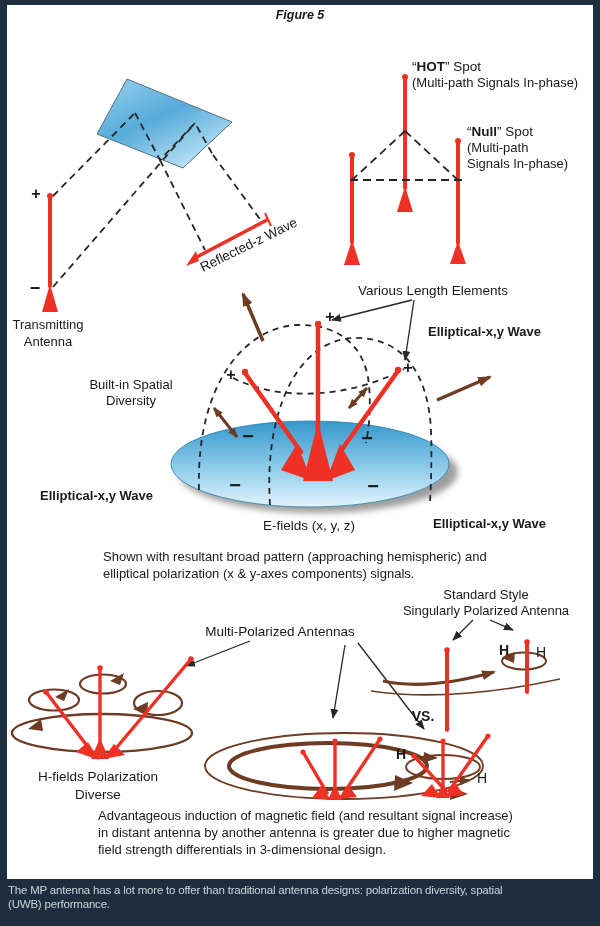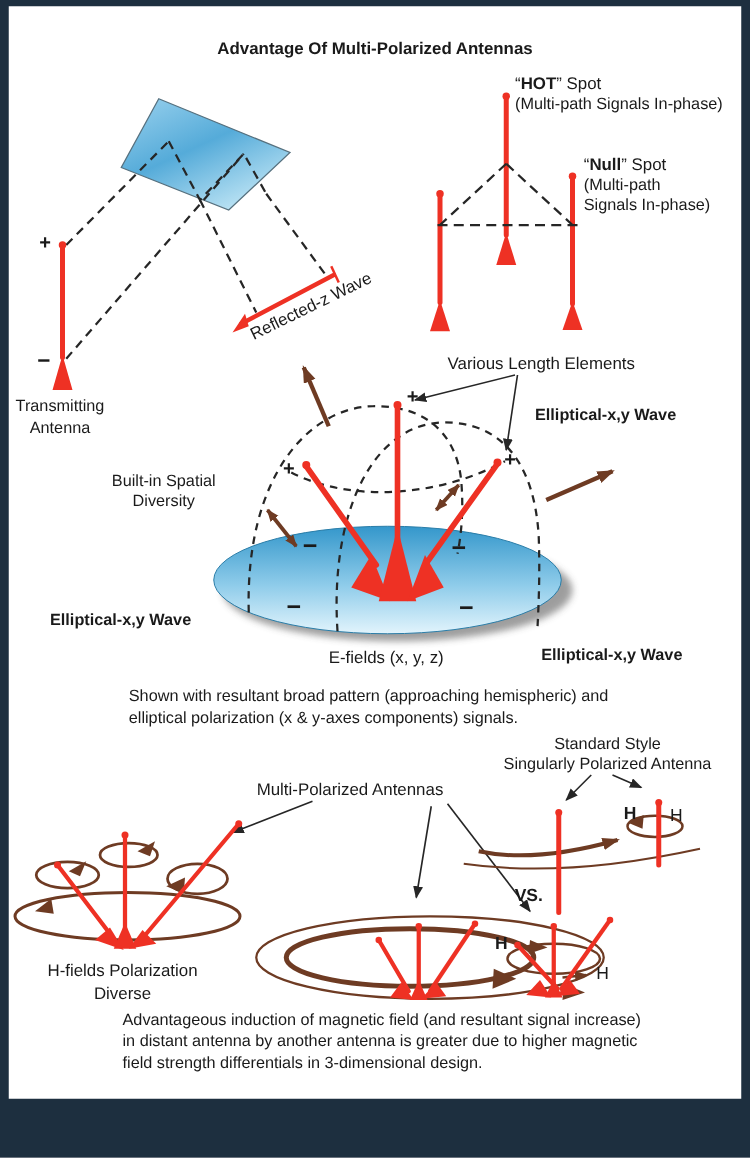--- a/index.html
+++ b/index.html
@@ -13,21 +13,21 @@
   svg.diagram{position:absolute;left:0;top:0;width:600px;height:926px;}
   svg text{font-family:"Liberation Sans",sans-serif;fill:#1a1a1a;}
   .footer{position:absolute;left:8px;top:883px;width:585px;color:#ccd3d8;
           font-size:11.5px;line-height:14px;letter-spacing:-0.2px;}
 </style>
 </head>
 <body>
 
 <div class="stage">
   <div class="content"></div>
-  <div class="fig-title">Advantage Of Multi-Polarized Antennas</div>
+  <div class="fig-label">Figure 5</div>
 
   <svg class="diagram" viewBox="0 0 600 926">
     <defs>
       <linearGradient id="panelGrad" x1="0" y1="0" x2="0.7" y2="1">
         <stop offset="0" stop-color="#9bd2ee"></stop>
           <stop offset="0.5" stop-color="#55abd9"></stop>
           <stop offset="1" stop-color="#bfe5f5"></stop>
       </linearGradient>
       <linearGradient id="ellipseGrad" x1="0" y1="0" x2="0" y2="1">
         <stop offset="0" stop-color="#3497cb"></stop>
@@ -216,14 +216,16 @@
 
       <text x="482" y="783" text-anchor="middle" font-size="14">H</text>
 
       <text x="98" y="820" font-size="13">Advantageous induction of magnetic field (and resultant signal increase)</text>
       <text x="98" y="837" font-size="13">in distant antenna by another antenna is greater due to higher magnetic</text>
       <text x="98" y="854" font-size="13">field strength differentials in 3-dimensional design.</text>
     </g>
   </svg>
 
   <div class="footer">
+    <div>The MP antenna has a lot more to offer than traditional antenna designs: polarization diversity, spatial</div>
+    <div>(UWB) performance.</div>
   </div>
 </div>
 
 </body></html>

